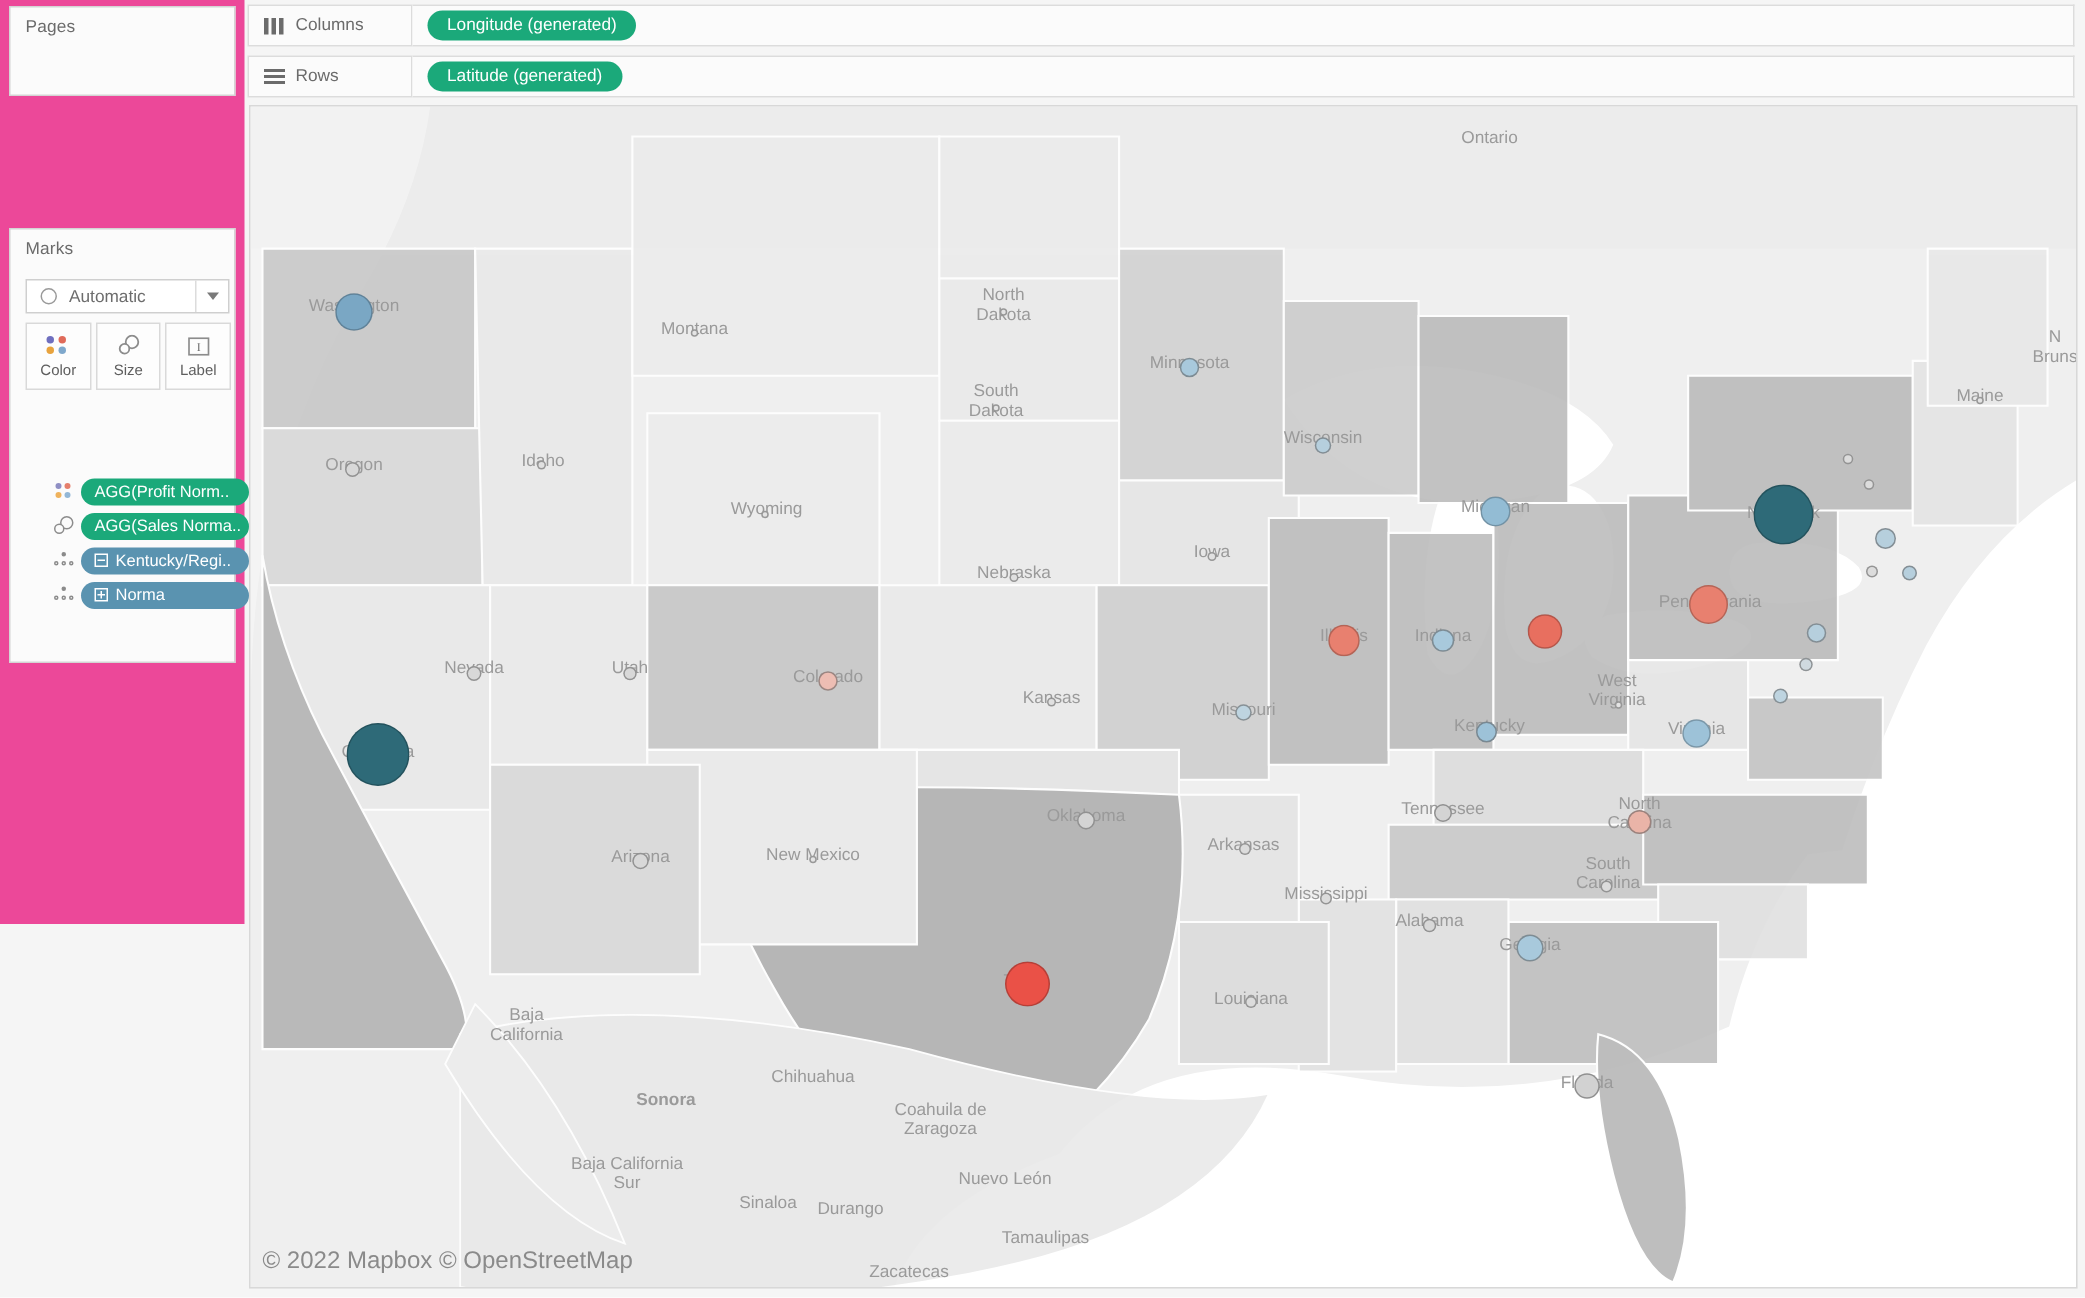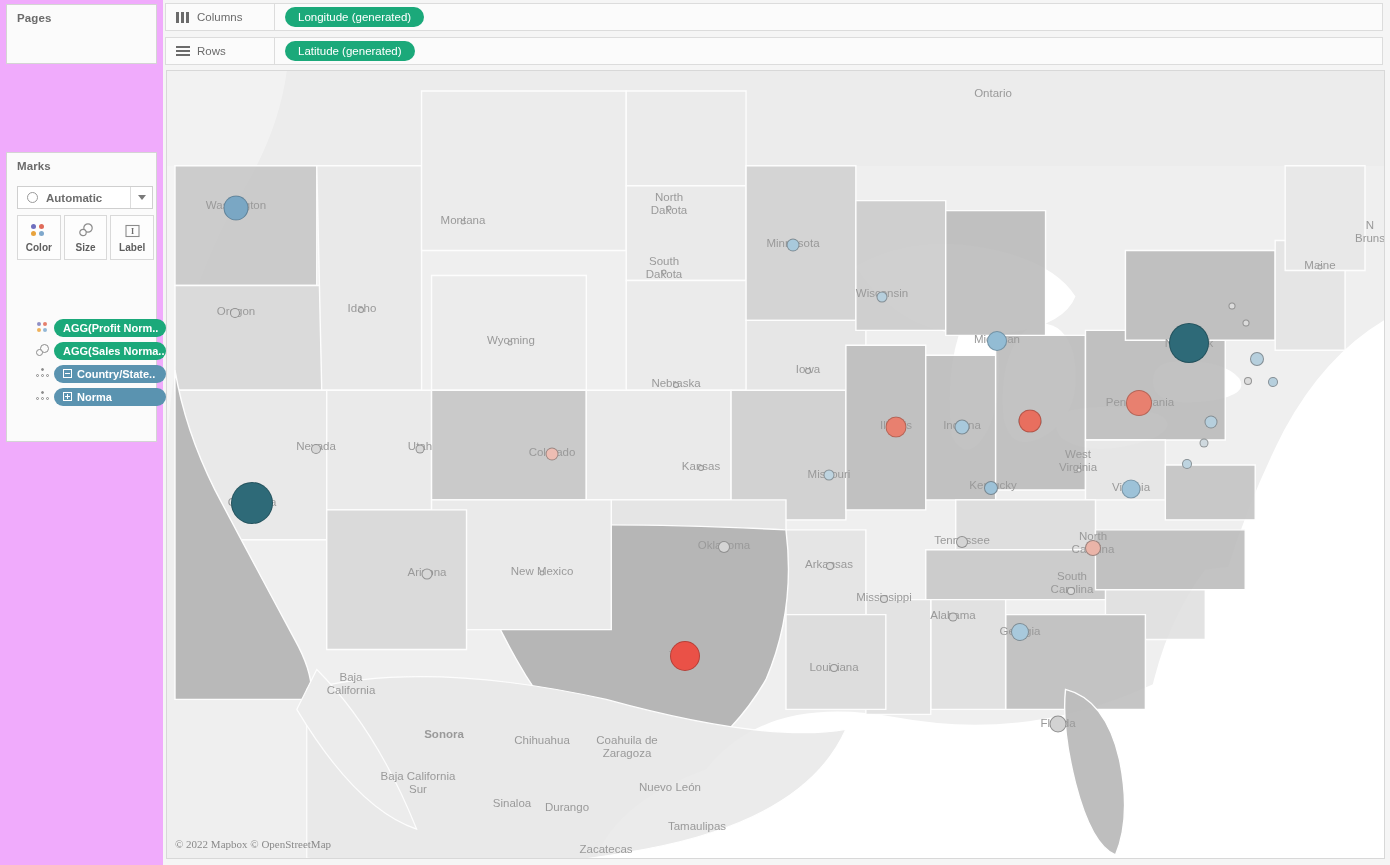--- a/index.html
+++ b/index.html
@@ -11,23 +11,22 @@
   }
   #app {
     position: relative;
     width: 1390px; height: 865px;
     background: #f5f5f5;
   }
 
   
   #sidebar {
     position: absolute; left: 0; top: 0;
-    width: 163px; height: 865px;
-    background: #f0abfc;
-    font-weight: bold;
+    width: 163px; height: 616px;
+    background: #ec4899;
   }
   .shelf-box {
     position: absolute;
     left: 6px; right: 6px;
     background: #fbfbfb;
     border: 1px solid #d4d4d4;
     box-sizing: border-box;
   }
   .shelf-title {
     font-size: 11.5px;
@@ -227,23 +226,22 @@
     position: absolute; left: 166px; top: 70px;
     width: 1219px; height: 789px;
     border: 1px solid #d8d8d8;
     background: #f0f0f0;
     box-sizing: border-box;
     overflow: hidden;
   }
   #map-canvas { position:absolute; left:0; top:0; width:100%; height:100%; }
   .attrib {
     position: absolute; left: 8px; bottom: 8px;
-    font-size: 11px; color: #8a8a8a;
+    font-size: 16px; color: #8a8a8a;
     z-index: 40;
-    font-family: Liberation Serif, serif;
   }
   .map-label {
     position: absolute;
     font-size: 11.5px;
     color: #9a9a9a;
     white-space: pre;
     text-align: center;
     transform: translate(-50%, -50%);
     pointer-events: none;
     line-height: 13px;
@@ -347,21 +345,21 @@
           <span class="pill-gutter">
             <span class="g-detail">
                 <i></i>
                 <i></i>
                 <i></i>
                 <i></i>
               </span>
           </span>
           <span class="pill blue">
             <span class="plusbox"></span>
-            <span>Country/State..</span>
+            <span>Kentucky/Regi..</span>
           </span>
         </div>
 
         <div class="pill-row">
           <span class="pill-gutter">
             <span class="g-detail">
                 <i></i>
                 <i></i>
                 <i></i>
                 <i></i>
@@ -568,21 +566,21 @@
 Carolina</div>
         <div class="map-label" style="left: 717px; top: 526px;">Mississippi</div>
         <div class="map-label" style="left: 786px; top: 544px;">Alabama</div>
         <div class="map-label" style="left: 853px; top: 560px;">Georgia</div>
         <div class="map-label" style="left: 891px; top: 652px;">Florida</div>
         <div class="map-label" style="left: 667px; top: 596px;">Louisiana</div>
         <div class="map-label" style="left: 517px; top: 584px;">Texas</div>
         <div class="map-label" style="left: 184px; top: 613px;">Baja
 California</div>
         <div class="map-label" style="left: 277px; top: 663px; font-weight: bold;">Sonora</div>
-        <div class="map-label" style="left: 375px; top: 648px; margin-top: 21px;">Chihuahua</div>
+        <div class="map-label" style="left: 375px; top: 648px;">Chihuahua</div>
         <div class="map-label" style="left: 460px; top: 676px;">Coahuila de
 Zaragoza</div>
         <div class="map-label" style="left: 503px; top: 716px;">Nuevo León</div>
         <div class="map-label" style="left: 251px; top: 712px;">Baja California
 Sur</div>
         <div class="map-label" style="left: 345px; top: 732px;">Sinaloa</div>
         <div class="map-label" style="left: 400px; top: 736px;">Durango</div>
         <div class="map-label" style="left: 530px; top: 755px;">Tamaulipas</div>
         <div class="map-label" style="left: 439px; top: 778px;">Zacatecas</div>
       </div>

